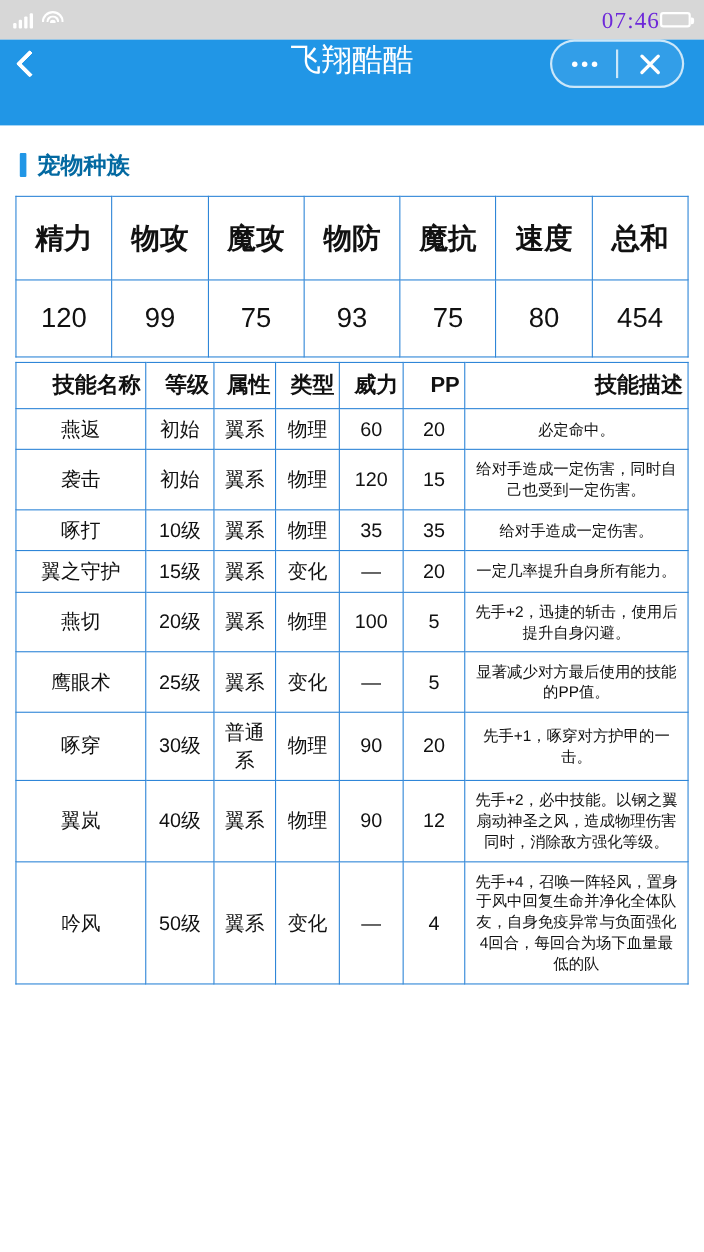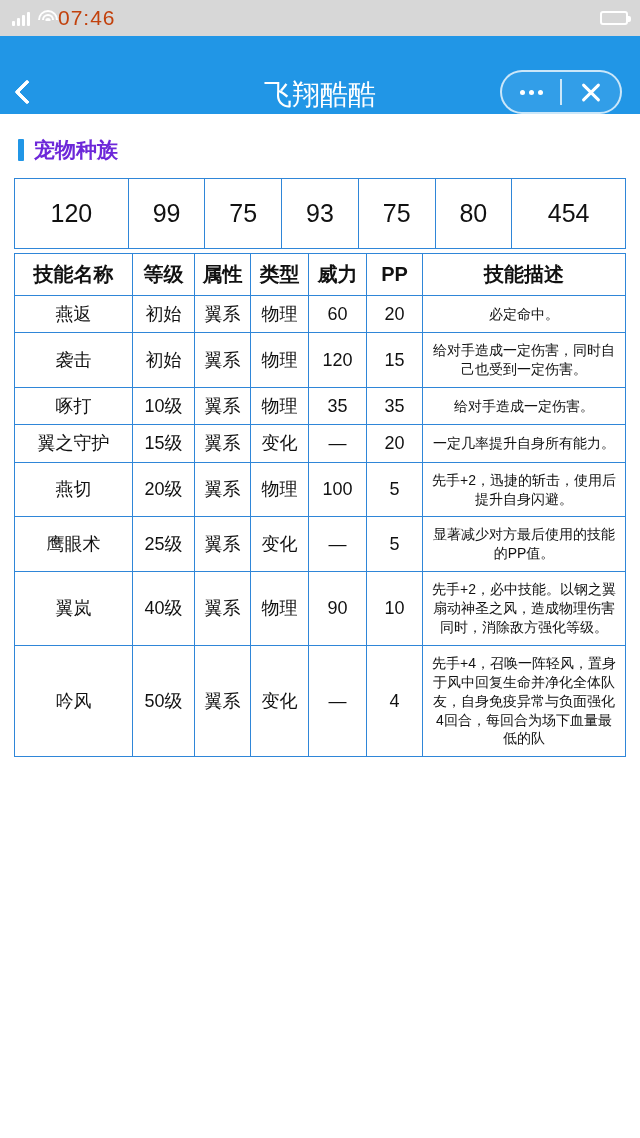--- a/index.html
+++ b/index.html
@@ -15,21 +15,21 @@
   .statusbar {
     height: 36px;
     background: #d7d7d7;
     display: flex;
     align-items: center;
     padding: 0 12px;
     color: #ffffff;
     font-size: 19px;
   }
   .sb-left { display: flex; align-items: center; gap: 8px; }
-  .sb-center { flex: 1; text-align: left; font-size: 21px; color: #c2410c; letter-spacing: 1px; }
+  .sb-center { flex: 1; text-align: right; font-size: 21px; color: #6d28d9; letter-spacing: 1px; font-family: Liberation Serif, serif; }
   .sb-right { display: flex; align-items: center; gap: 6px; }
   .sig-bars { display: flex; align-items: flex-end; gap: 2px; height: 16px; }
   .sig-bars i { display: block; width: 3px; background: #fff; border-radius: 1px; }
   .sig-bars i:nth-child(1) { height: 5px; }
   .sig-bars i:nth-child(2) { height: 8px; }
   .sig-bars i:nth-child(3) { height: 11px; }
   .sig-bars i:nth-child(4) { height: 14px; }
   .wifi { width: 20px; height: 16px; position: relative; }
   .wifi span {
     position: absolute;
@@ -55,21 +55,21 @@
     width: 3px; height: 6px;
     background: #fff;
     border-radius: 0 2px 2px 0;
   }
 
   
   .navbar {
     height: 78px;
     background: #2196e6;
     display: flex;
-    align-items: flex-end;
+    align-items: flex-start;
     padding: 0 18px;
     position: relative;
   }
   .nav-back {
     width: 40px; height: 44px;
     display: flex; align-items: center; justify-content: flex-start;
     cursor: pointer;
   }
   .chev {
     width: 18px; height: 18px;
@@ -130,21 +130,21 @@
     gap: 10px;
     padding: 22px 4px 14px 4px;
   }
   .section-bar {
     width: 6px; height: 22px;
     background: #2196e6;
     border-radius: 1px;
   }
   .section-title {
     font-size: 21px;
-    color: #6d28d9;
+    color: #0369a1;
     font-weight: 600;
   }
 
   table { border-collapse: collapse; width: 100%; }
 
   
   .species-table {
     border: 1px solid #2f86d8;
   }
   .species-table th, .species-table td {
@@ -172,20 +172,21 @@
     border: 1px solid #2f86d8;
     text-align: center;
     color: #111;
     padding: 6px 4px;
     line-height: 1.35;
   }
   .skills-table th {
     font-size: 20px;
     font-weight: 700;
     height: 42px;
+    text-align: right;
   }
   .skills-table td {
     font-size: 18px;
   }
   .skills-table td.desc {
     font-size: 14px;
     padding: 8px 8px;
   }
   .col-name { width: 118px; }
   .col-level { width: 62px; }
@@ -239,20 +240,29 @@
 
 <div class="content">
 
   <div class="section-head">
     <span class="section-bar"></span>
     <span class="section-title">宠物种族</span>
   </div>
 
   <table class="species-table">
     <tbody>
+        <tr>
+      <th>精力</th>
+      <th>物攻</th>
+      <th>魔攻</th>
+      <th>物防</th>
+      <th>魔抗</th>
+      <th>速度</th>
+      <th>总和</th>
+    </tr>
     <tr>
       <td>120</td>
       <td>99</td>
       <td>75</td>
       <td>93</td>
       <td>75</td>
       <td>80</td>
       <td>454</td>
     </tr>
   </tbody>
@@ -320,26 +330,35 @@
         <tr>
           <td class="col-name">鹰眼术</td>
           <td class="col-level">25级</td>
           <td class="col-attr">翼系</td>
           <td class="col-type">变化</td>
           <td class="col-power">—</td>
           <td class="col-pp">5</td>
           <td class="desc">显著减少对方最后使用的技能的PP值。</td>
         </tr>
         <tr>
+          <td class="col-name">啄穿</td>
+          <td class="col-level">30级</td>
+          <td class="col-attr">普通系</td>
+          <td class="col-type">物理</td>
+          <td class="col-power">90</td>
+          <td class="col-pp">20</td>
+          <td class="desc">先手+1，啄穿对方护甲的一击。</td>
+        </tr>
+        <tr>
           <td class="col-name">翼岚</td>
           <td class="col-level">40级</td>
           <td class="col-attr">翼系</td>
           <td class="col-type">物理</td>
           <td class="col-power">90</td>
-          <td class="col-pp">10</td>
+          <td class="col-pp">12</td>
           <td class="desc">先手+2，必中技能。以钢之翼扇动神圣之风，造成物理伤害同时，消除敌方强化等级。</td>
         </tr>
         <tr>
           <td class="col-name">吟风</td>
           <td class="col-level">50级</td>
           <td class="col-attr">翼系</td>
           <td class="col-type">变化</td>
           <td class="col-power">—</td>
           <td class="col-pp">4</td>
           <td class="desc">先手+4，召唤一阵轻风，置身于风中回复生命并净化全体队友，自身免疫异常与负面强化4回合，每回合为场下血量最低的队</td>

